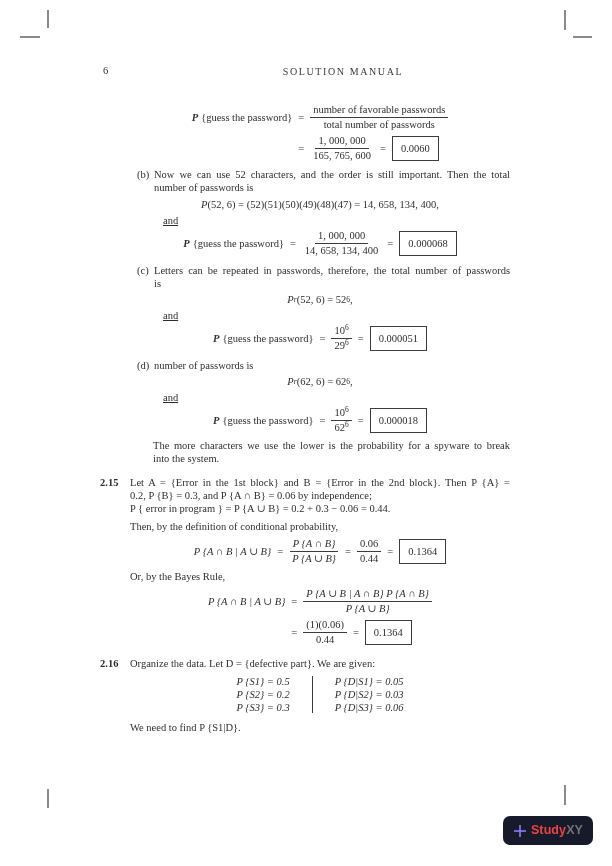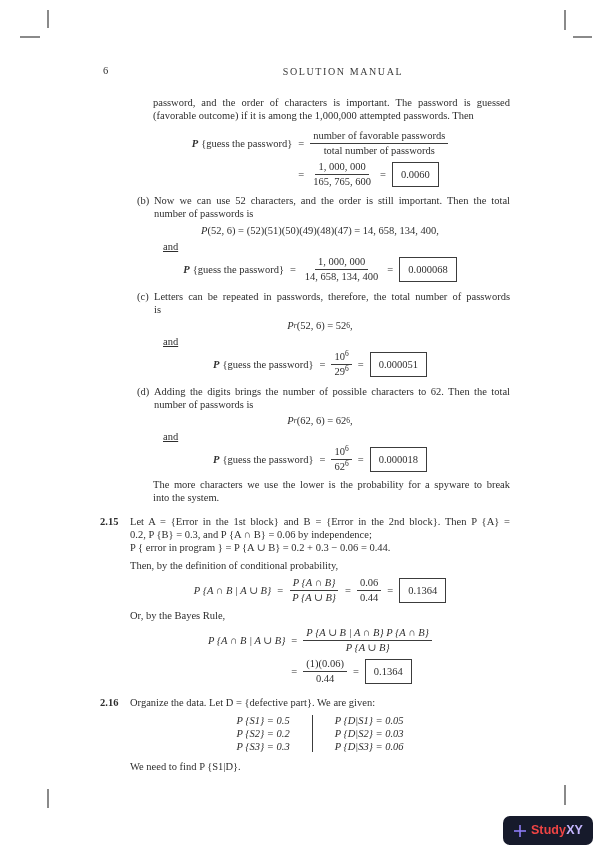--- a/index.html
+++ b/index.html
@@ -75,45 +75,41 @@
 
   
   .badge{
     position:absolute; left:503px; top:816px; width:90px; height:29px;
     background:#161a2b; border-radius:7px;
     display:flex; align-items:center; justify-content:center; gap:4px;
     font-family:"Liberation Sans","DejaVu Sans",sans-serif;
   }
   .badge .brand{font-size:12.5px; font-weight:bold; letter-spacing:0.1px;}
   .badge .ba{color:#ef4444;}
-  .badge .bb{color:#c4b5fd;}
+  .badge .bb{color:#737373;}
 </style>
 </head>
 <body>
 
 <div class="page">
 
   <div class="crop tlv"></div>
   <div class="crop tlh"></div>
   <div class="crop trv"></div>
   <div class="crop trh"></div>
   <div class="crop blv"></div>
   <div class="crop brv"></div>
 
   <div class="header">
     <span class="pagenum">6</span>
     <span class="running-head">SOLUTION MANUAL</span>
   </div>
 
   <div class="content">
 
-    <div class="para-intro">
-      <div class="jline stretch">password, and the order of characters is important. The password is guessed</div>
-      <div class="jline">(favorable outcome) if it is among the 1,000,000 attempted passwords. Then</div>
-    </div>
 
     <div class="eq-grid">
       <span class="cellrow">
         <span class="bp">P</span>
           <span class="rm sp">{guess the password}</span>
       </span>
       <span class="eqsign">=</span>
       <span class="frac">
         <span class="num">number of favorable passwords</span>
         <span class="den">total number of passwords</span>
@@ -177,21 +173,20 @@
         <span class="num"><span>10</span><span class="msup">6</span></span>
         <span class="den"><span>29</span><span class="msup">6</span></span>
       </span>
       <span class="eqsign">=</span>
       <span class="abox">0.000051</span>
     </div>
 
     <div class="item mt7">
       <span class="item-label">(d)</span>
       <div class="item-body">
-        <div class="jline stretch">Adding the digits brings the number of possible characters to 62. Then the total</div>
         <div class="jline">number of passwords is</div>
       </div>
     </div>
     <div class="eq-line">
       <span class="mi">P</span>
         <span class="msub">r</span>
         <span class="rm">(62, 6) = 62</span>
         <span class="msup">6</span>
         <span class="rm">,</span>
     </div>

